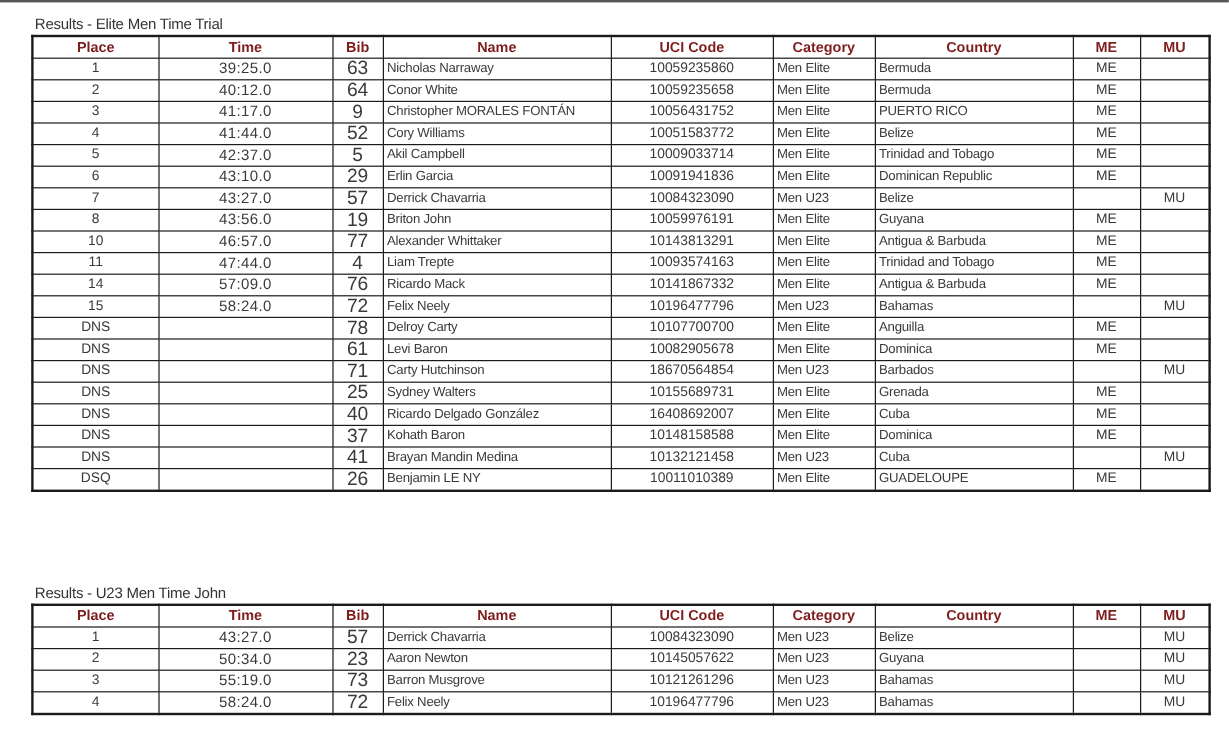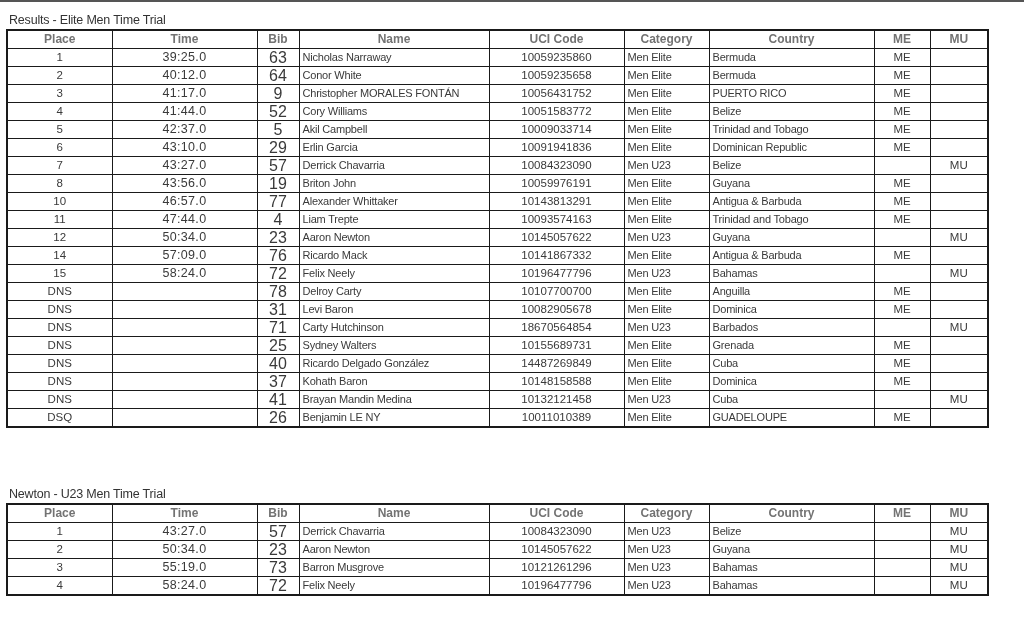--- a/index.html
+++ b/index.html
@@ -7,36 +7,36 @@
     width: 1024px; height: 619px; overflow: hidden;
     background: #ffffff;
     font-family: "Liberation Sans", "DejaVu Sans", sans-serif;
     color: #2a2a2a;
     position: relative;
   }
   .top-border {
     position: absolute; left: 0; top: 0; width: 1024px; height: 2px;
     background: #555;
   }
-  .section { position: absolute; left: 6px; width: 900px; }
+  .section { position: absolute; left: 26px; width: 900px; }
   .section.elite { top: 12px; }
   .section.u23 { top: 486px; }
   .section-title {
     font-size: 12.5px; color: #333; height: 17px; line-height: 17px;
     padding-left: 3px; letter-spacing: -0.2px;
   }
   table {
     border-collapse: collapse; width: 981px; table-layout: fixed;
     border: 2px solid #1a1a1a;
   }
   th, td {
     border: 1.5px solid #1a1a1a; height: 17px; padding: 0 3px;
     font-size: 11.5px; line-height: 17px; white-space: nowrap; overflow: hidden;
   }
-  th { font-weight: bold; text-align: center; color: #737373; font-size: 12px; }
+  th { font-weight: bold; text-align: center; color: #7f1d1d; font-size: 12px; }
   td { color: #3a3a3a; }
   td.c { text-align: center; }
   td.l { text-align: left; font-size: 11px; letter-spacing: -0.2px; }
   td.time { font-size: 12.5px; letter-spacing: 0.3px; margin-top: 32px; }
   td.bib { font-size: 16px; }
   col.place { width: 105px; }
   col.time { width: 145px; }
   col.bib { width: 42px; }
   col.name { width: 190px; }
   col.uci { width: 135px; }
@@ -182,31 +182,20 @@
           <td class="c time">47:44.0</td>
           <td class="c bib">4</td>
           <td class="l">Liam Trepte</td>
           <td class="c">10093574163</td>
           <td class="l">Men Elite</td>
           <td class="l">Trinidad and Tobago</td>
           <td class="c">ME</td>
           <td class="c"></td>
         </tr>
         <tr>
-          <td class="c">12</td>
-          <td class="c time">50:34.0</td>
-          <td class="c bib">23</td>
-          <td class="l">Aaron Newton</td>
-          <td class="c">10145057622</td>
-          <td class="l">Men U23</td>
-          <td class="l">Guyana</td>
-          <td class="c"></td>
-          <td class="c">MU</td>
-        </tr>
-        <tr>
           <td class="c">14</td>
           <td class="c time">57:09.0</td>
           <td class="c bib">76</td>
           <td class="l">Ricardo Mack</td>
           <td class="c">10141867332</td>
           <td class="l">Men Elite</td>
           <td class="l">Antigua &amp; Barbuda</td>
           <td class="c">ME</td>
           <td class="c"></td>
         </tr>
@@ -228,21 +217,21 @@
           <td class="l">Delroy Carty</td>
           <td class="c">10107700700</td>
           <td class="l">Men Elite</td>
           <td class="l">Anguilla</td>
           <td class="c">ME</td>
           <td class="c"></td>
         </tr>
         <tr>
           <td class="c">DNS</td>
           <td class="c time"></td>
-          <td class="c bib">31</td>
+          <td class="c bib">61</td>
           <td class="l">Levi Baron</td>
           <td class="c">10082905678</td>
           <td class="l">Men Elite</td>
           <td class="l">Dominica</td>
           <td class="c">ME</td>
           <td class="c"></td>
         </tr>
         <tr>
           <td class="c">DNS</td>
           <td class="c time"></td>
@@ -263,21 +252,21 @@
           <td class="l">Men Elite</td>
           <td class="l">Grenada</td>
           <td class="c">ME</td>
           <td class="c"></td>
         </tr>
         <tr>
           <td class="c">DNS</td>
           <td class="c time"></td>
           <td class="c bib">40</td>
           <td class="l">Ricardo Delgado González</td>
-          <td class="c">14487269849</td>
+          <td class="c">16408692007</td>
           <td class="l">Men Elite</td>
           <td class="l">Cuba</td>
           <td class="c">ME</td>
           <td class="c"></td>
         </tr>
         <tr>
           <td class="c">DNS</td>
           <td class="c time"></td>
           <td class="c bib">37</td>
           <td class="l">Kohath Baron</td>
@@ -307,21 +296,21 @@
           <td class="l">Men Elite</td>
           <td class="l">GUADELOUPE</td>
           <td class="c">ME</td>
           <td class="c"></td>
         </tr>
       </tbody>
   </table>
 </div>
 
 <div class="section u23">
-  <div class="section-title">Newton - U23 Men Time Trial</div>
+  <div class="section-title">Results - U23 Men Time John</div>
   <table>
     <colgroup>
       <col class="place">
         <col class="time">
         <col class="bib">
         <col class="name">
         <col class="uci">
         <col class="cat">
         <col class="country">
         <col class="me">

